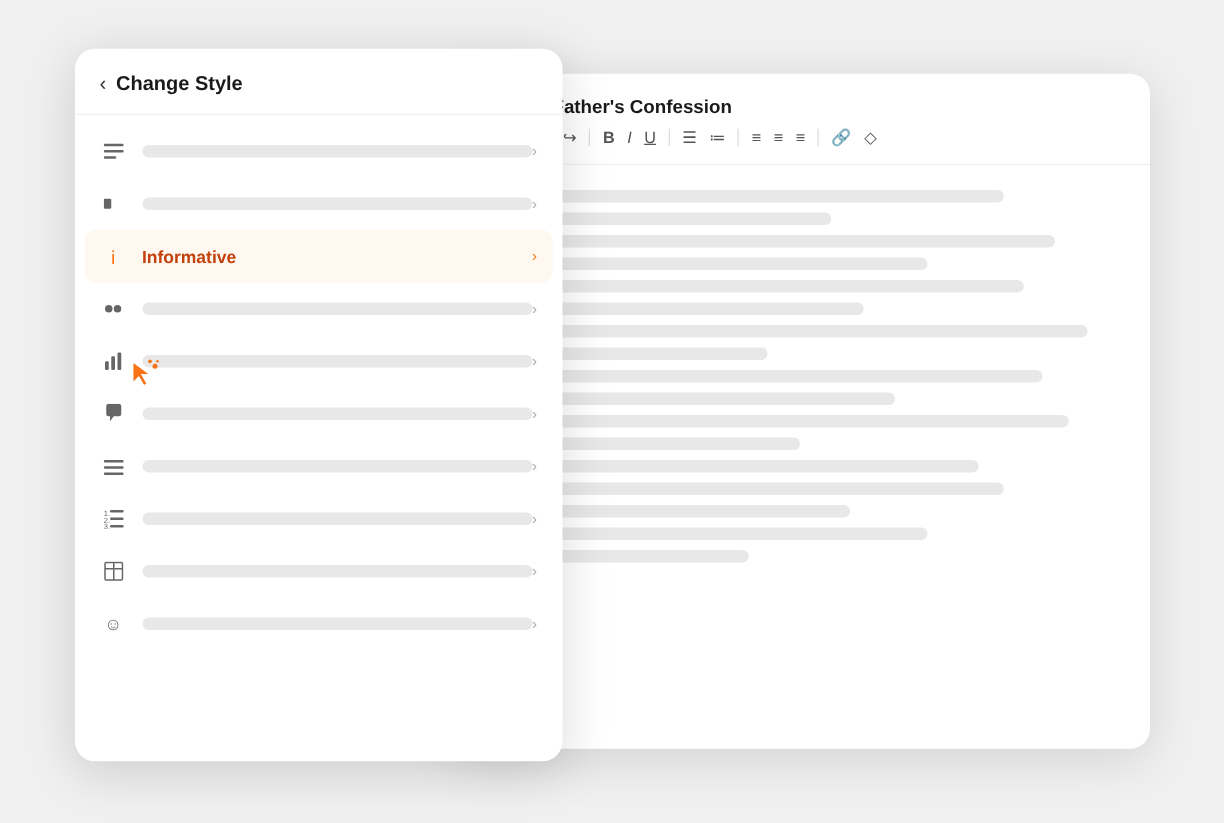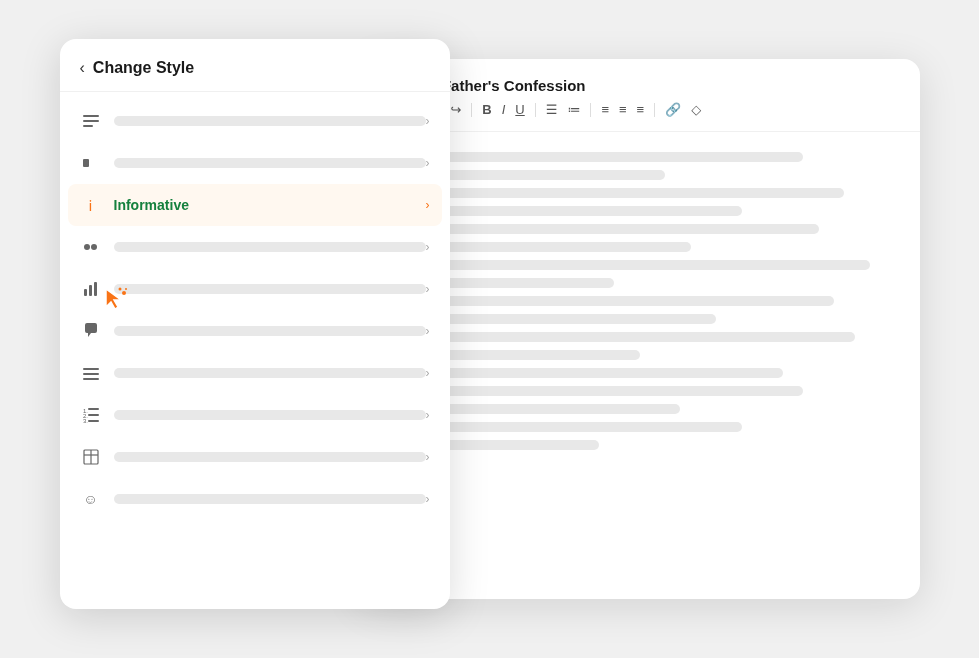--- a/index.html
+++ b/index.html
@@ -173,21 +173,21 @@
     .style-item-bar {
       flex: 1;
       height: 10px;
       background: #e8e8e8;
       border-radius: 5px;
     }
 
     .style-item.active .style-item-label {
       font-size: 14px;
       font-weight: 600;
-      color: #15803d;
+      color: #c2410c;
     }
 
     .style-item-label {
       font-size: 14px;
       color: #1a1a1a;
     }
 
     .chevron {
       margin-left: auto;
       font-size: 12px;

